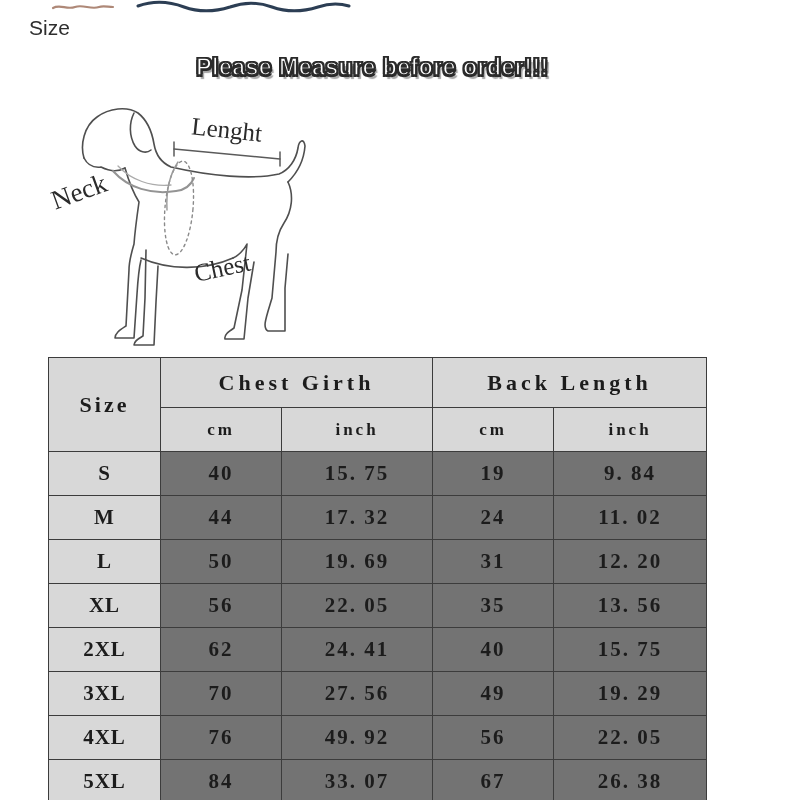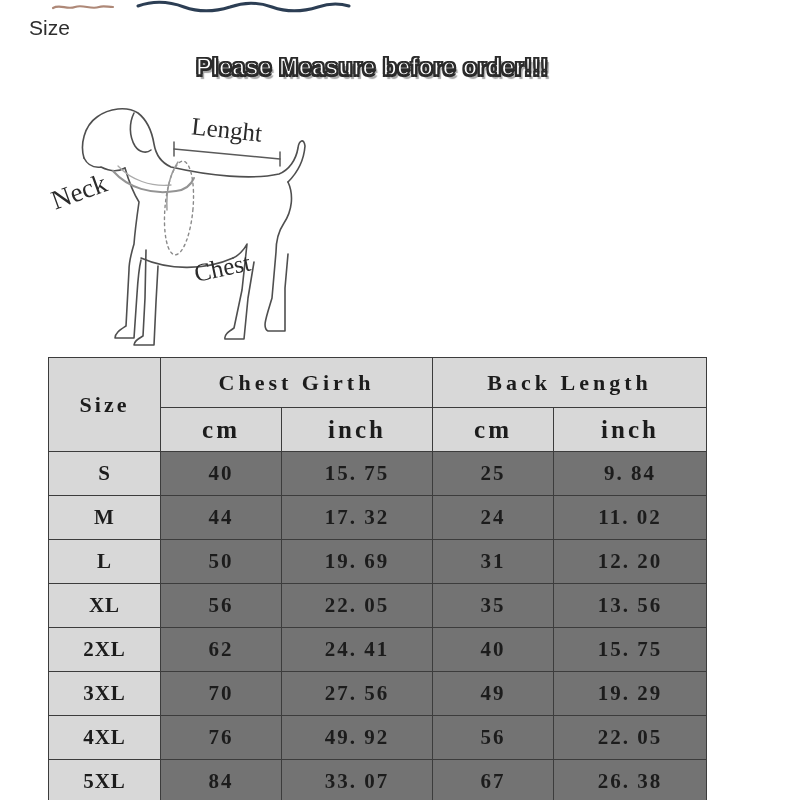--- a/index.html
+++ b/index.html
@@ -43,21 +43,21 @@
     table-layout:fixed;
     font-family:"Liberation Serif",serif;font-weight:700;color:#1c1c1c;
   }
   #size-table th,#size-table td{
     border:1.5px solid #3c3c3c;text-align:center;vertical-align:middle;
     padding:0;font-weight:700;
   }
   #size-table th{background:#d8d8d8;font-size:22px;letter-spacing:4px;}
   #size-table tr.hdr-top{height:50px;}
   #size-table tr.hdr-sub{height:44px;}
-  #size-table tr.hdr-sub th{font-size:25px;letter-spacing:3px;}
+  #size-table tr.hdr-sub th{font-size:17px;letter-spacing:3px;}
   #size-table td{background:#737373;font-size:21px;letter-spacing:2px;height:43px;}
   #size-table td.col-size{background:#d8d8d8;letter-spacing:1px;}
 </style>
 </head>
 <body>
 
 <div id="stage">
 
   <svg id="top-decor" viewBox="0 0 800 20">
     <path d="M53,8 C60,4 67,10 75,7 C83,4 91,10 99,7 C103,5.5 108,7 113,7" stroke="#9a6a55" stroke-width="2.2" fill="none" stroke-linecap="round" opacity="0.8"></path>
@@ -125,21 +125,21 @@
         <th>inch</th>
         <th>cm</th>
         <th>inch</th>
       </tr>
     </thead>
     <tbody>
         <tr>
           <td class="col-size">S</td>
           <td>40</td>
           <td>15. 75</td>
-          <td>25</td>
+          <td>19</td>
           <td>9. 84</td>
         </tr>
         <tr>
           <td class="col-size">M</td>
           <td>44</td>
           <td>17. 32</td>
           <td>24</td>
           <td>11. 02</td>
         </tr>
         <tr>

